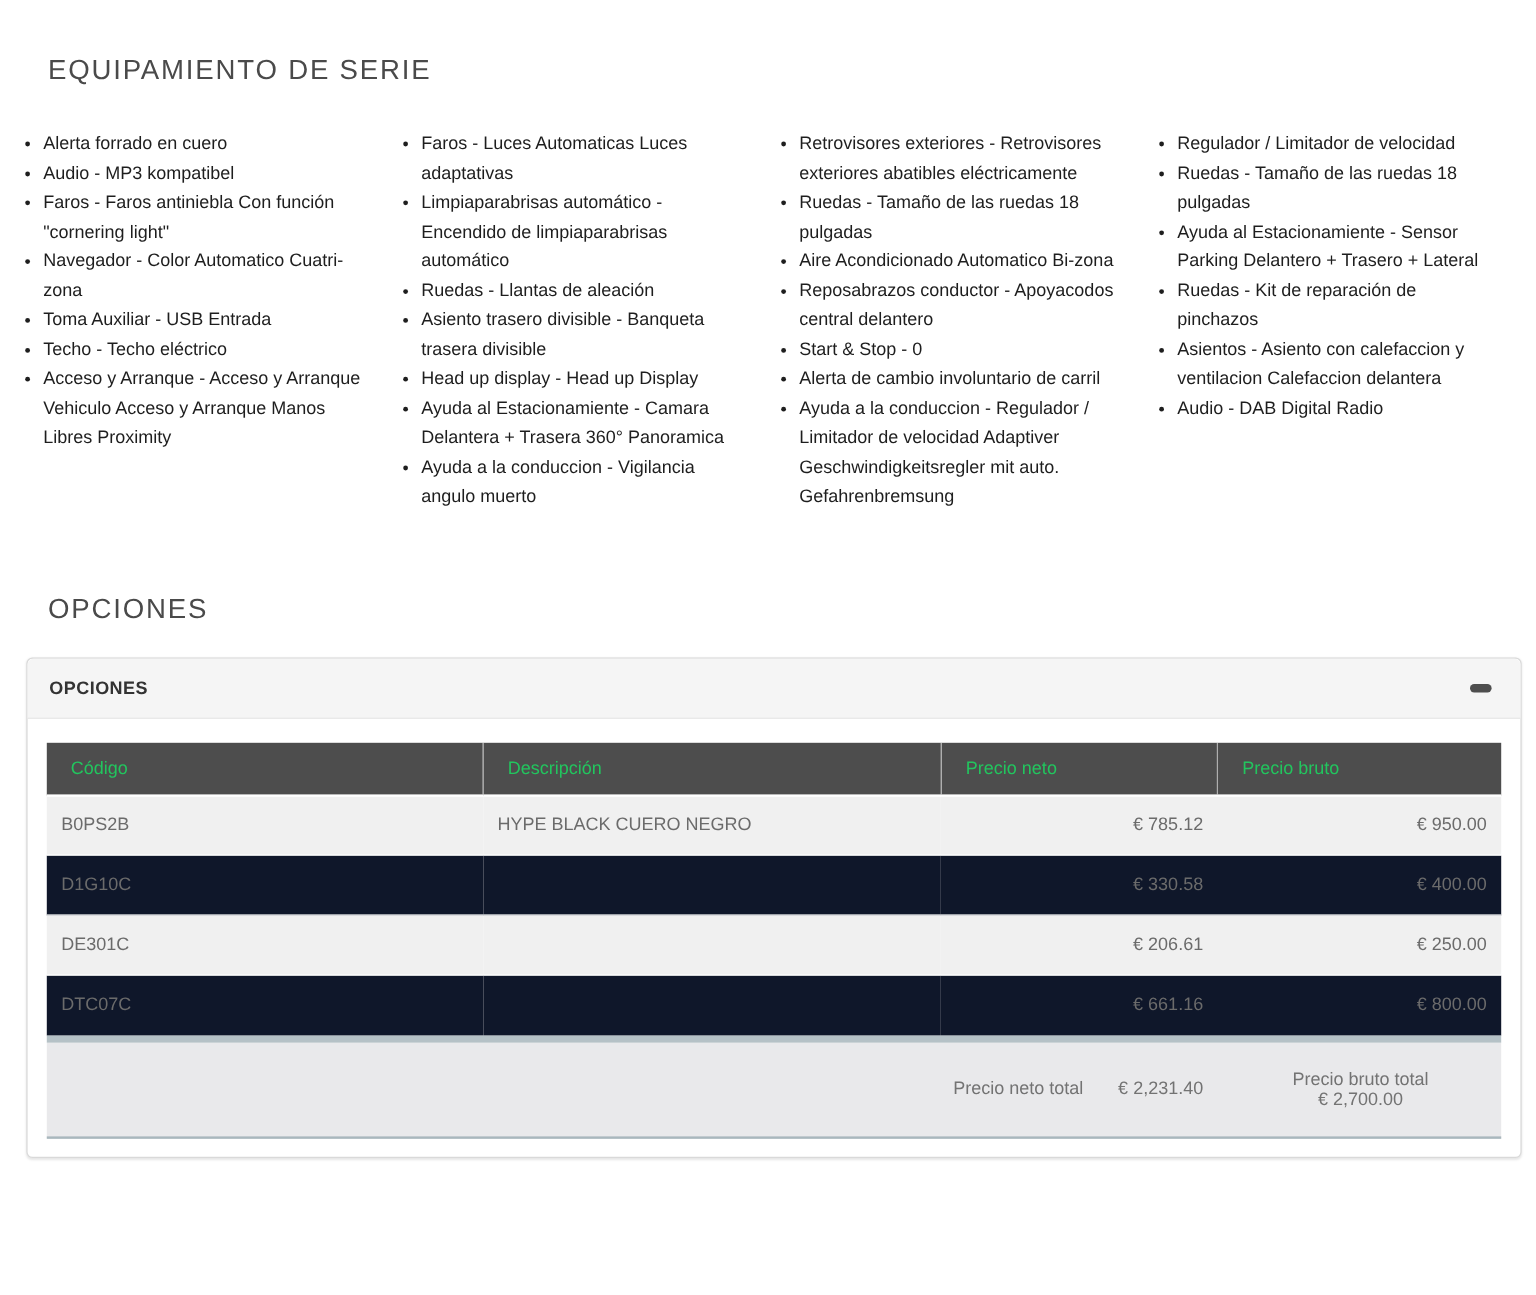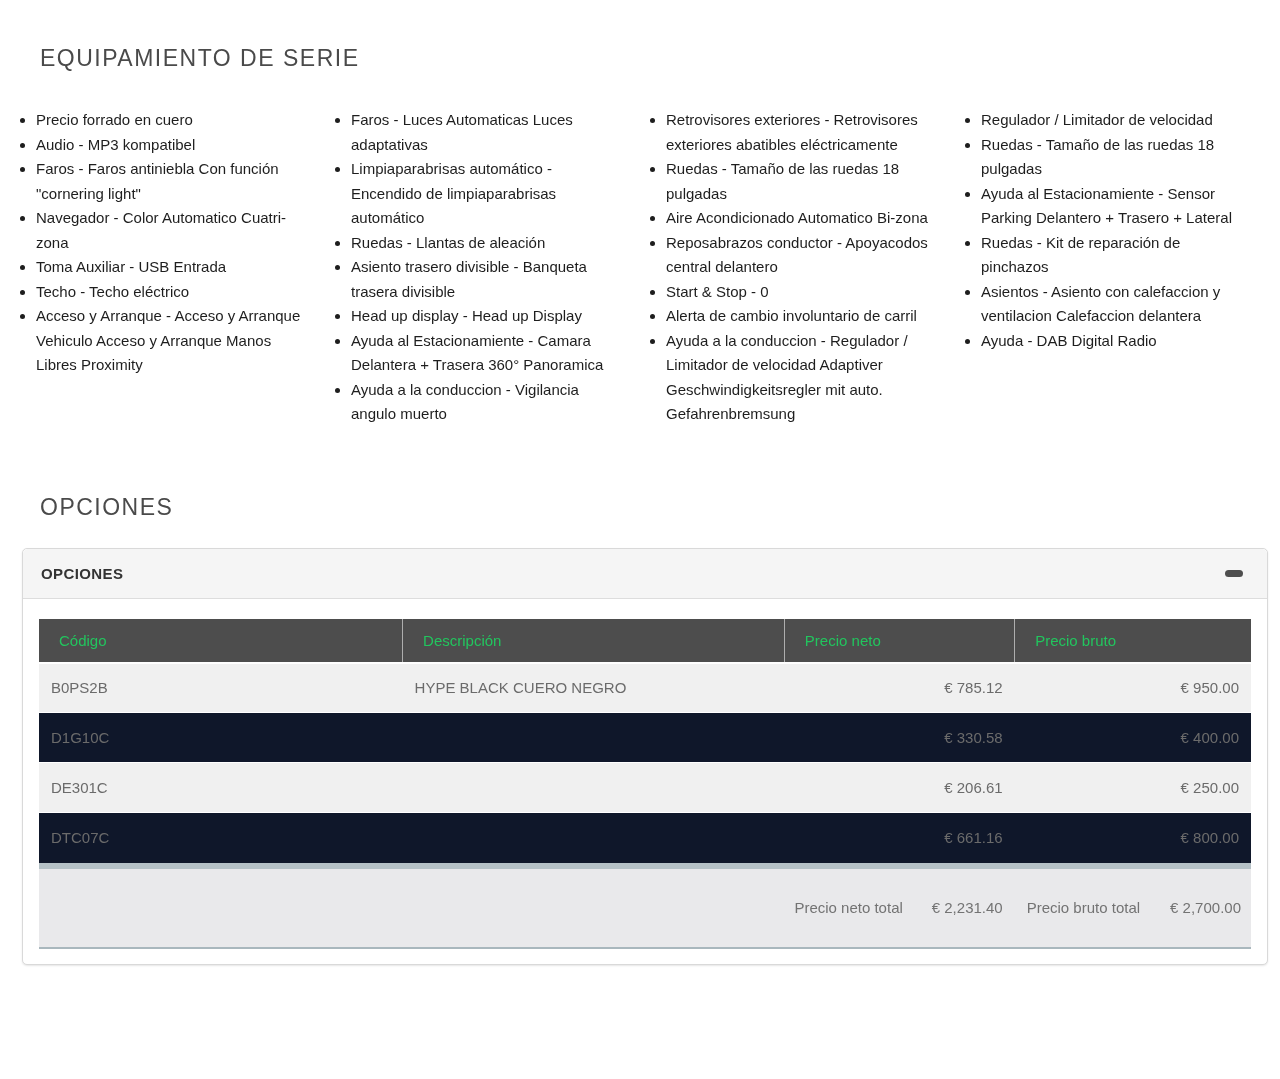--- a/index.html
+++ b/index.html
@@ -133,33 +133,33 @@
     border-bottom: 2px solid #a9b7bd;
   }
   .totals-cell {
     display: flex;
     align-items: center;
     justify-content: space-between;
     font-size: 15px;
     color: #737373;
   }
   .totals-cell.neto  { width: 19%;   padding: 0 12px 0 10px; }
-  .totals-cell.bruto { width: 19.5%; padding: 0 10px 0 12px; }
+  .totals-cell.bruto { width: 19.5%; padding: 0 10px 0 12px; flex-direction: column; }
 </style>
 </head>
 <body>
 
 <div class="page">
 
   <h2 class="section-title">EQUIPAMIENTO DE SERIE</h2>
 
   <div class="equip-columns">
     <div class="equip-col">
       <ul>
-        <li>Precio forrado en cuero</li>
+        <li>Alerta forrado en cuero</li>
         <li>Audio - MP3 kompatibel</li>
         <li>Faros - Faros antiniebla Con función "cornering light"</li>
         <li>Navegador - Color Automatico Cuatri-zona</li>
         <li>Toma Auxiliar - USB Entrada</li>
         <li>Techo - Techo eléctrico</li>
         <li>Acceso y Arranque - Acceso y Arranque Vehiculo Acceso y Arranque Manos Libres Proximity</li>
       </ul>
     </div>
     <div class="equip-col">
       <ul>
@@ -183,21 +183,21 @@
         <li>Ayuda a la conduccion - Regulador / Limitador de velocidad Adaptiver Geschwindigkeitsregler mit auto. Gefahrenbremsung</li>
       </ul>
     </div>
     <div class="equip-col">
       <ul>
         <li>Regulador / Limitador de velocidad</li>
         <li>Ruedas - Tamaño de las ruedas 18 pulgadas</li>
         <li>Ayuda al Estacionamiente - Sensor Parking Delantero + Trasero + Lateral</li>
         <li>Ruedas - Kit de reparación de pinchazos</li>
         <li>Asientos - Asiento con calefaccion y ventilacion Calefaccion delantera</li>
-        <li>Ayuda - DAB Digital Radio</li>
+        <li>Audio - DAB Digital Radio</li>
       </ul>
     </div>
   </div>
 
   <h2 class="section-title opciones-title">OPCIONES</h2>
 
   <div class="panel">
     <div class="panel-header">
       <span class="panel-header-title">OPCIONES</span>
       <button class="collapse-btn">

